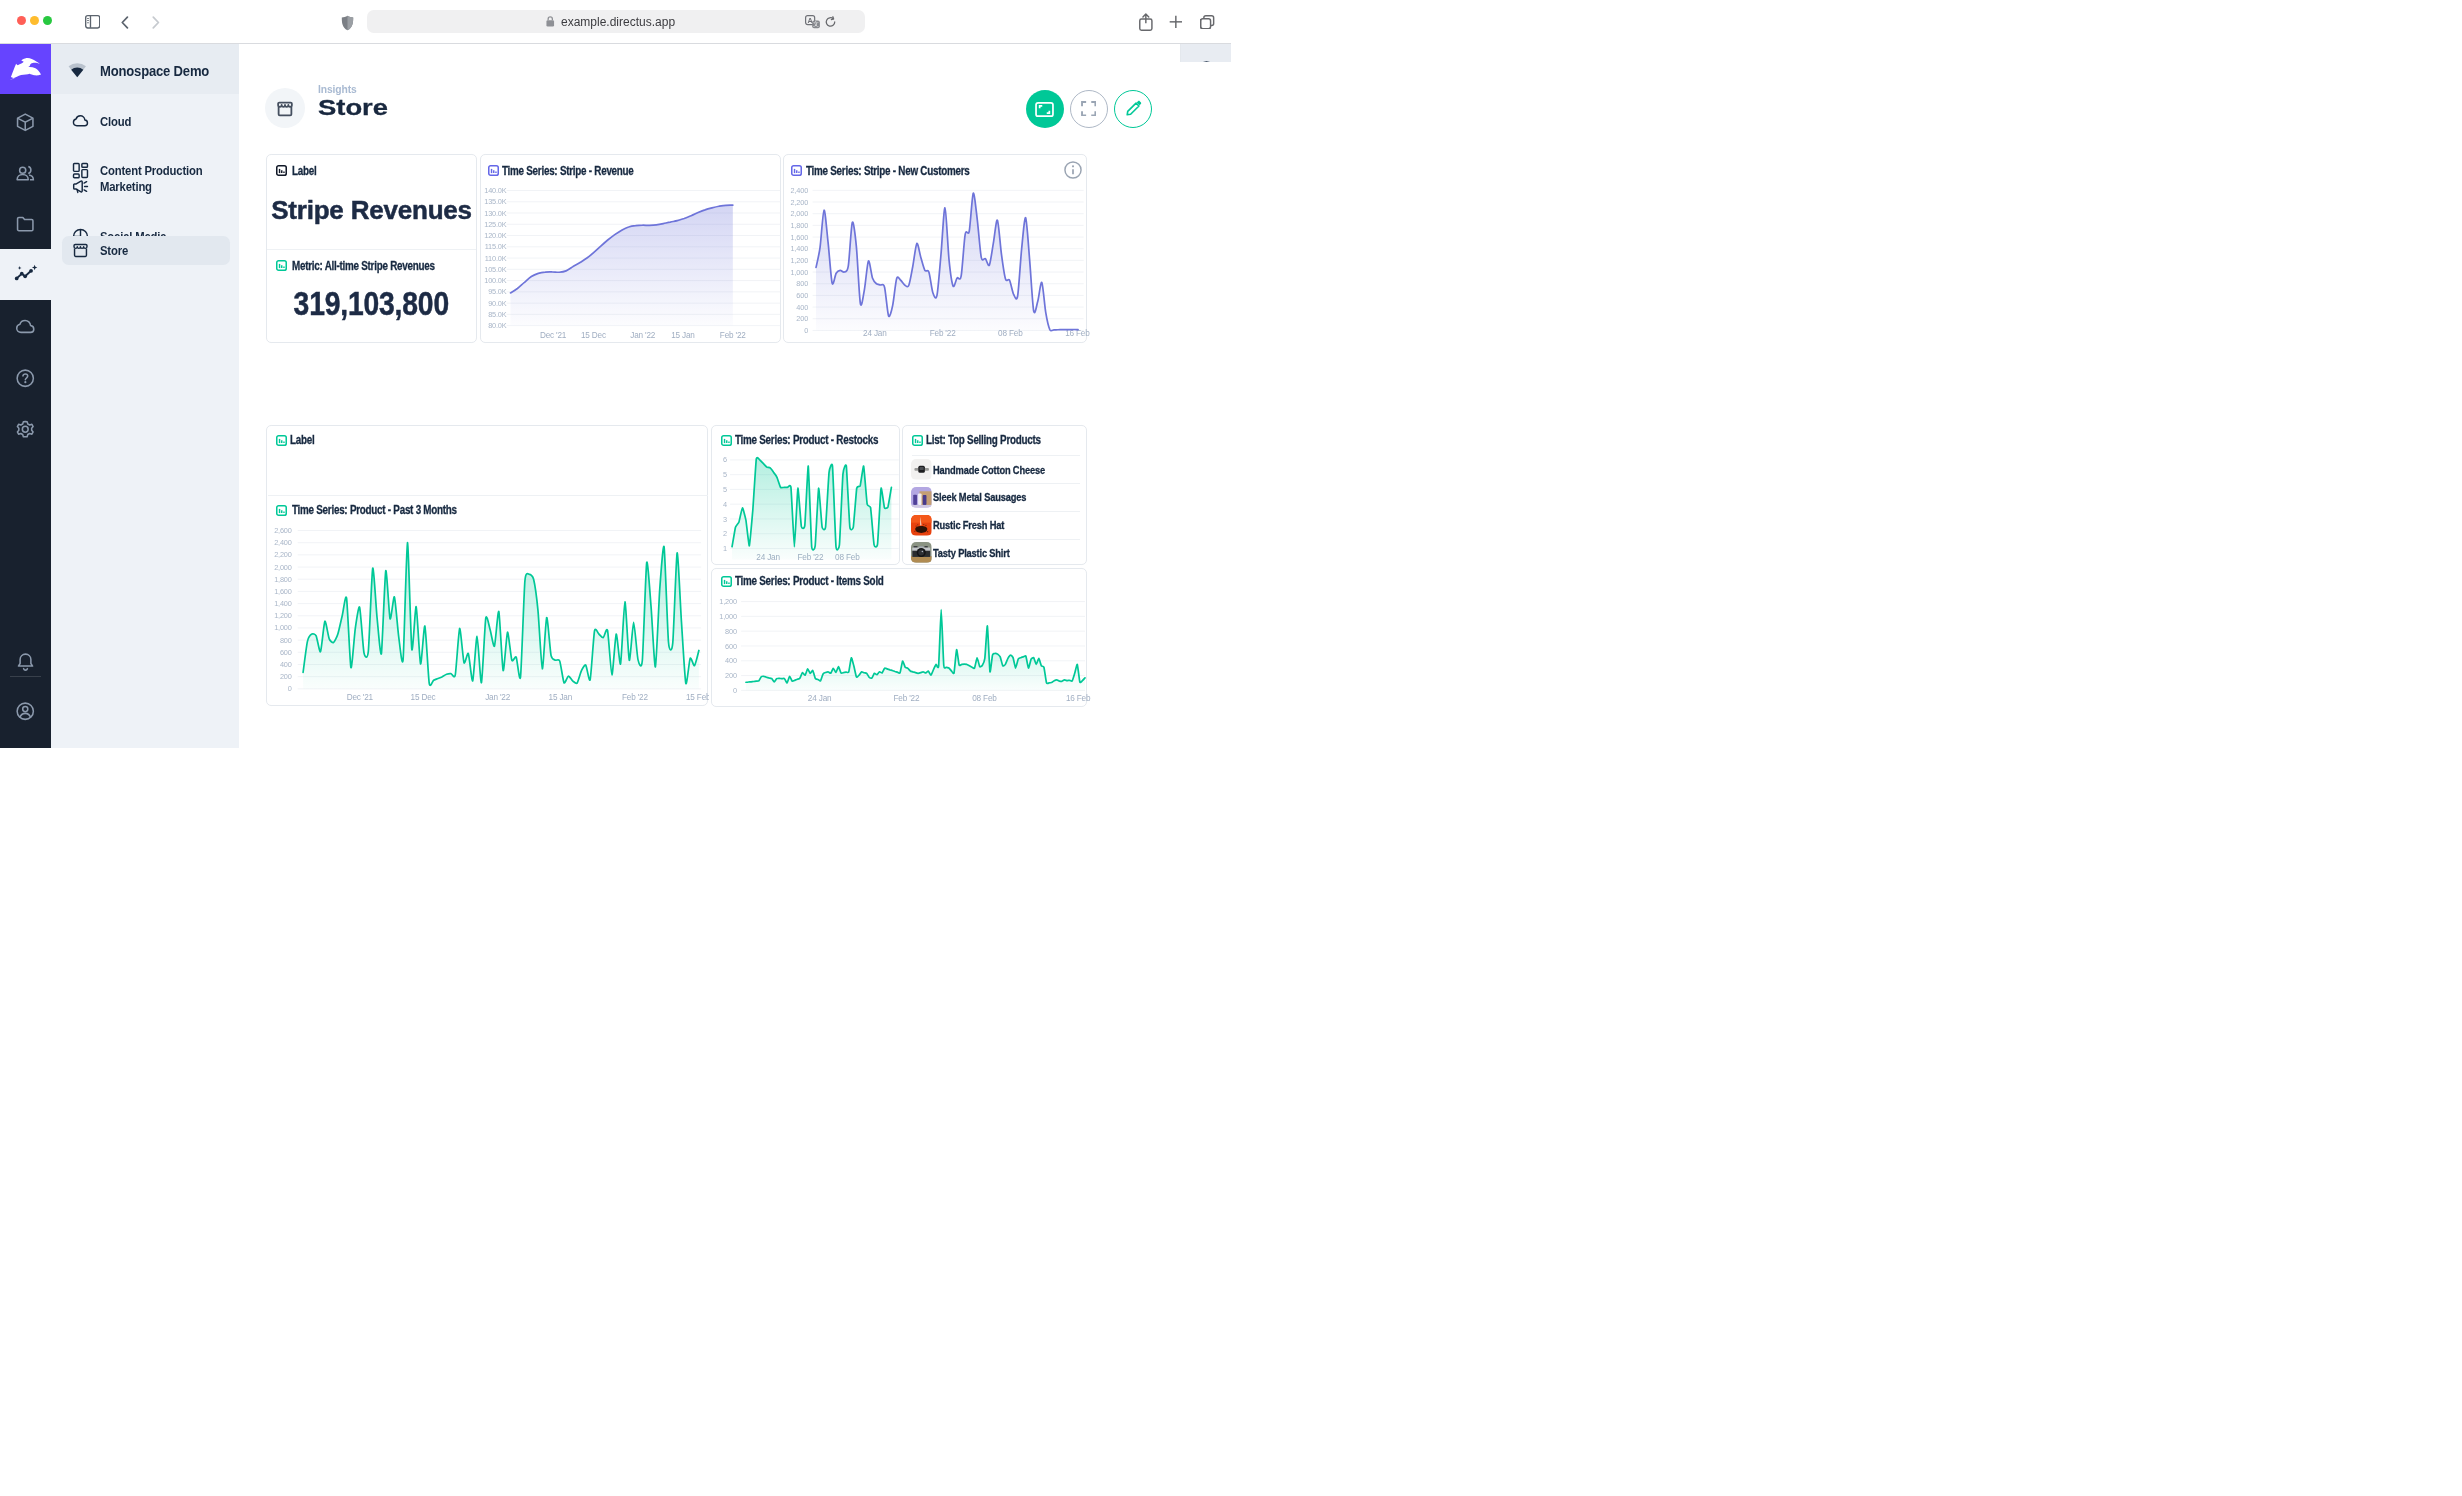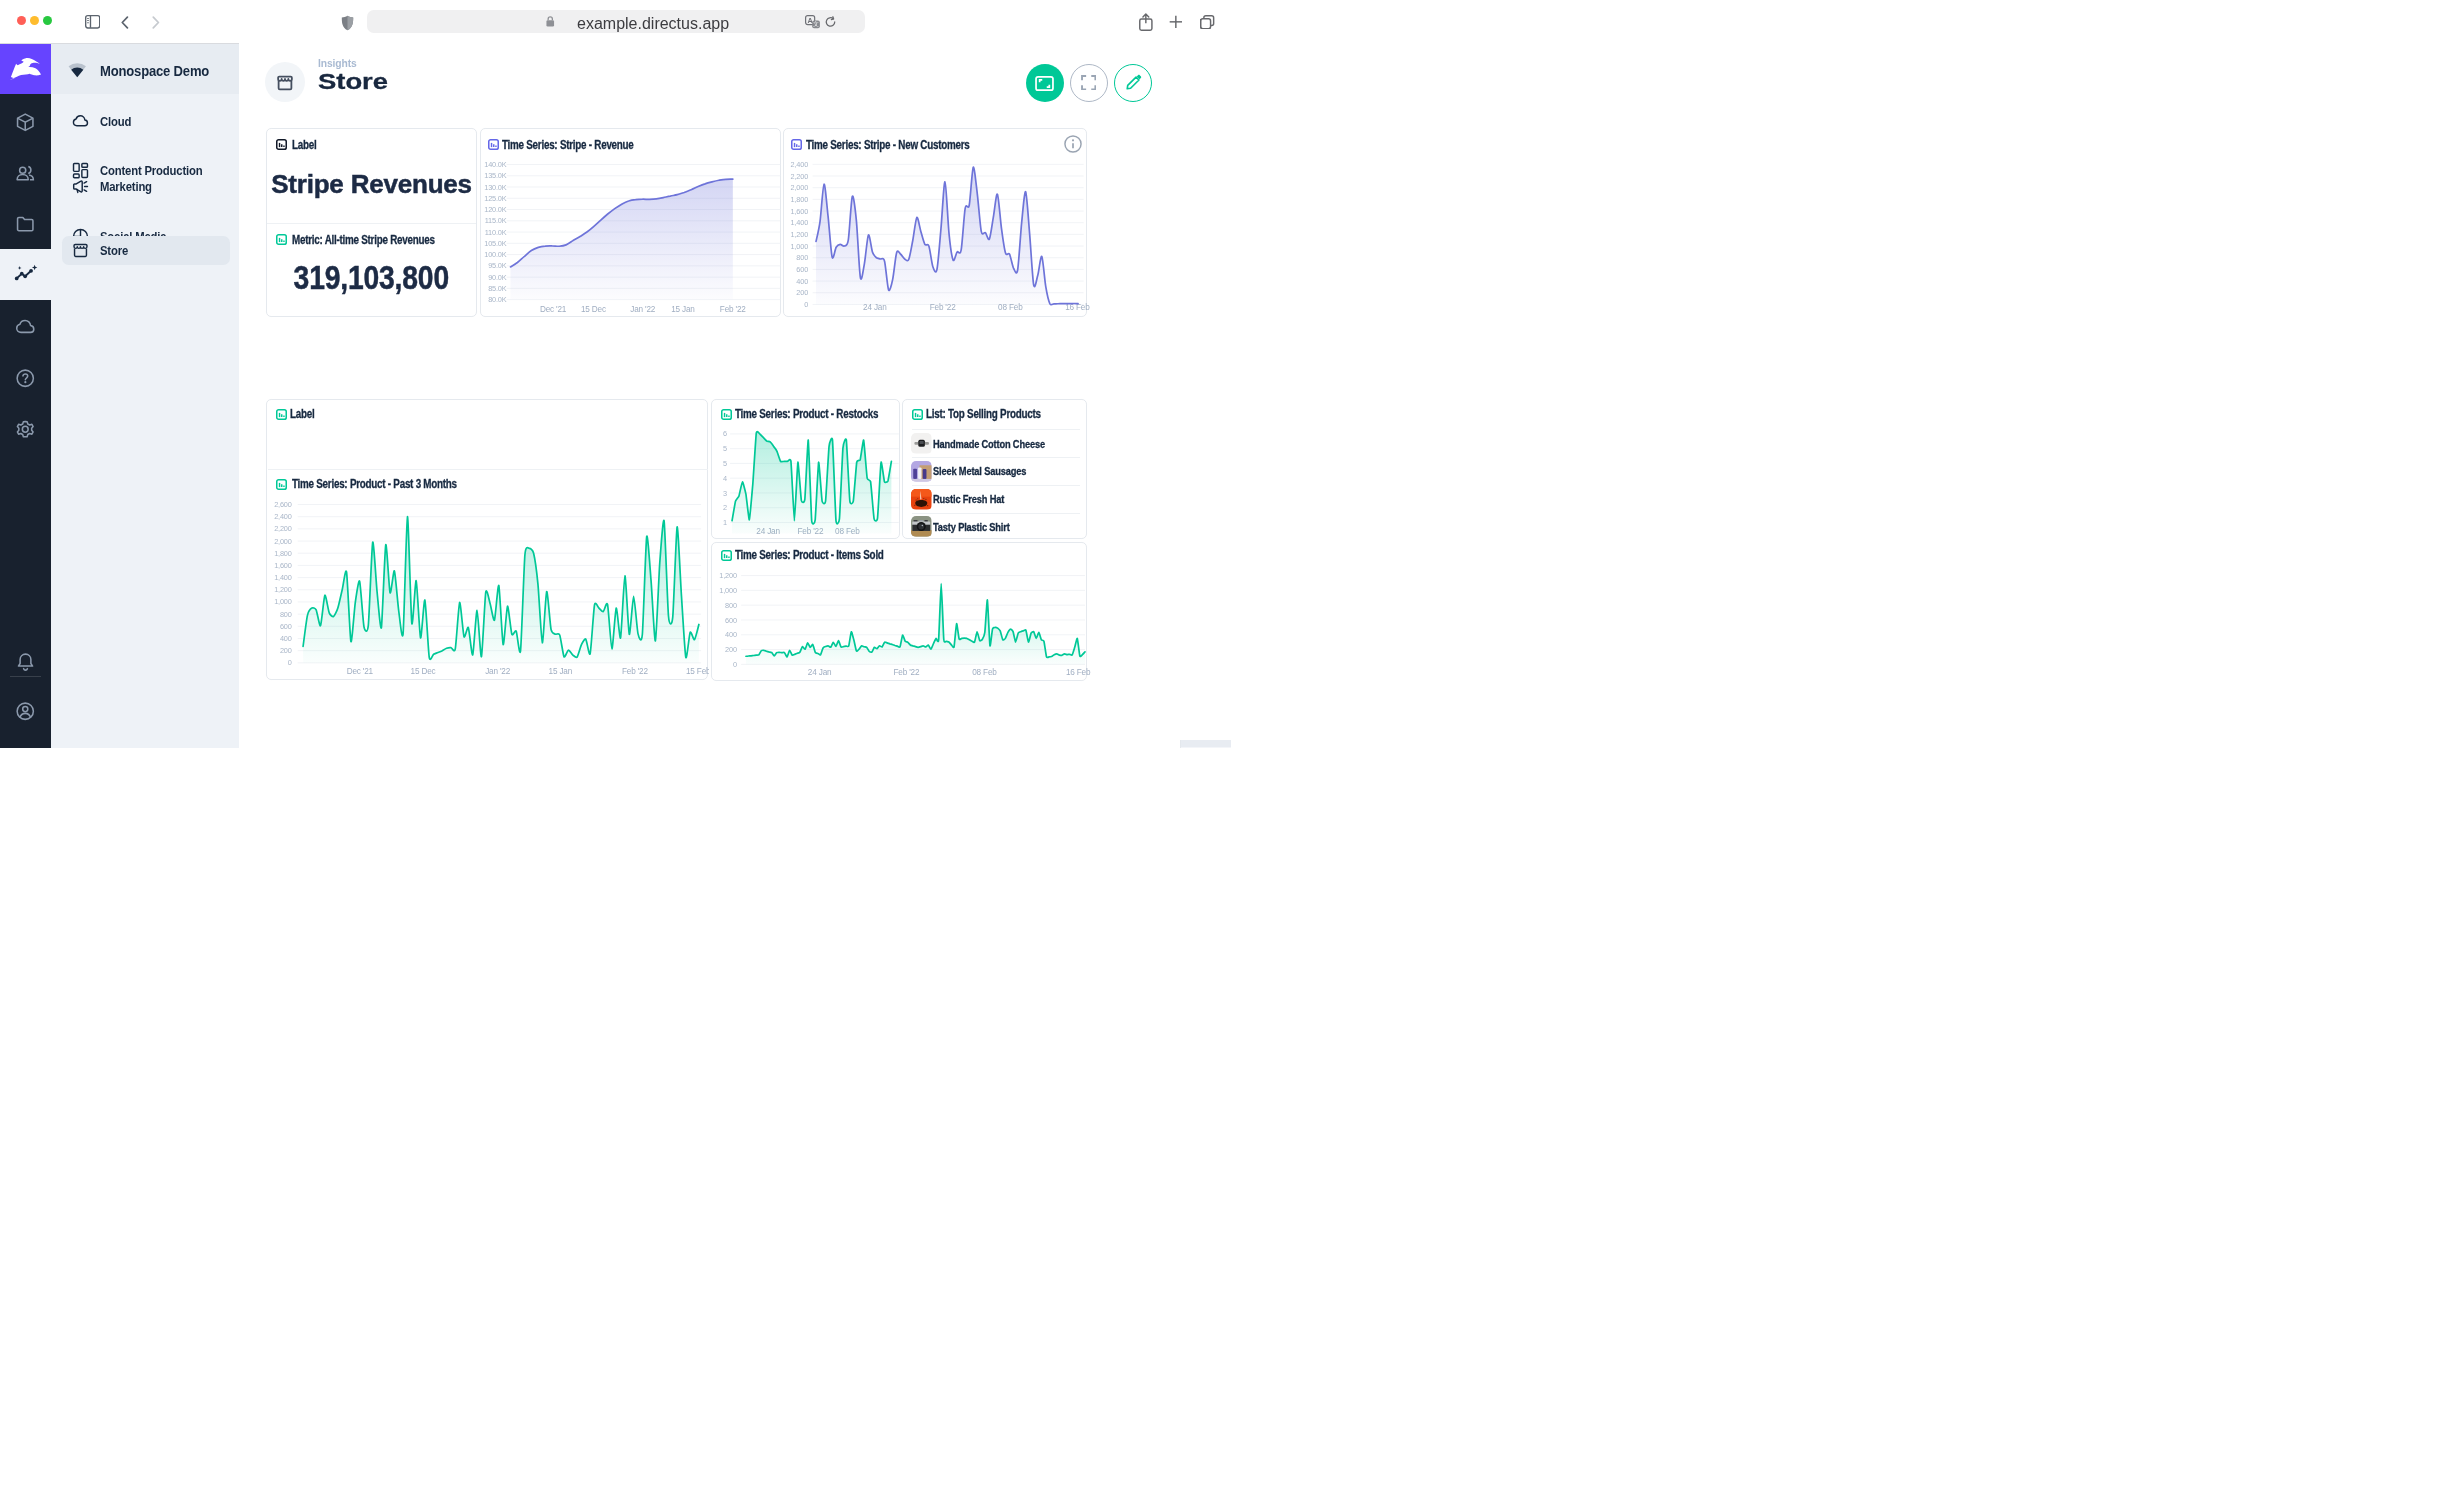--- a/index.html
+++ b/index.html
@@ -1,29 +1,29 @@
 <!DOCTYPE html>
 <html style="font-size:13.7px"><head><meta charset="utf-8"><style>
 *{margin:0;padding:0;box-sizing:border-box;}
 html,body{width:1231px;height:748px;overflow:hidden;font-family:"Liberation Sans",sans-serif;letter-spacing:-0.2px;}
 .abs{position:absolute;}
 #chrome{position:absolute;left:0;top:0;width:1231px;height:44px;background:#fff;border-bottom:0.9px solid #d9dbdf;}
 .tl{position:absolute;top:16.4px;width:9px;height:9px;border-radius:50%;}
 #urlbar{position:absolute;left:367px;top:10.3px;width:498px;height:23px;border-radius:6.8px;background:#f0f0f1;}
-#urltxt{position:absolute;left:561px;top:15.4px;font-size:16px;color:#3c3c40;letter-spacing:0;margin-left:16px;}
+#urltxt{position:absolute;left:561px;top:15.4px;font-size:12px;color:#3c3c40;letter-spacing:0;}
 #modbar{position:absolute;left:0;top:44px;width:51px;height:704px;background:#18212e;}
 #logo{position:absolute;left:0;top:0;width:51px;height:50px;background:#6644ff;}
 #activestrip{position:absolute;left:0;top:205px;width:51px;height:51px;background:#eef2f7;}
 #sidebar{position:absolute;left:51px;top:44px;width:188px;height:704px;background:#eef2f7;}
 #sbhead{position:absolute;left:0;top:0;width:188px;height:50px;background:#e7ecf2;}
 #sbtitle{position:absolute;left:49px;top:18.6px;font-size:14.5px;font-weight:bold;color:#172940;letter-spacing:-0.2px;transform:scaleX(0.9);transform-origin:left center;}
 .nav{position:absolute;left:10.7px;width:168px;height:28.6px;border-radius:6.8px;}
 .nav .txt{position:absolute;left:38px;top:6.8px;font-size:13px;font-weight:bold;color:#172940;letter-spacing:-0.2px;transform:scaleX(0.87);transform-origin:left center;}
 .nav svg{position:absolute;left:10.3px;top:5.6px;}
-#main{position:absolute;left:239px;top:36px;width:1104px;height:704px;background:#fff;padding-left:12px;}
+#main{position:absolute;left:239px;top:62px;width:1104px;height:704px;background:#fff;padding-left:12px;}
 #rstrip{position:absolute;left:1180px;top:44px;width:51px;height:704px;background:#f3f5f9;border-left:0.9px solid #e4e8ed;}
 #rshead{position:absolute;left:0;top:0;width:50px;height:51px;background:#e8ecf2;}
 #rsfoot{position:absolute;left:0;top:652px;width:50px;height:51px;background:#e8ecf2;}
 .card{position:absolute;background:#fff;border:0.9px solid #e5e9ee;border-radius:5.1px;}
 .ptitle{position:absolute;font-size:12px;font-weight:bold;color:#172940;-webkit-text-stroke:0.3px #172940;letter-spacing:-0.3px;transform:scaleX(0.82);transform-origin:left center;white-space:nowrap;}
 .bigh{-webkit-text-stroke:0.5px #1d2b45;position:absolute;display:flex;justify-content:center;font-weight:bold;color:#1d2b45;white-space:nowrap;letter-spacing:-0.2px;line-height:1;text-align:right;}
 .bigh>span{display:inline-block;transform:scaleX(0.75);transform-origin:center;}
 .circbtn{position:absolute;top:28px;width:38px;height:38px;border-radius:50%;}
 .item{position:absolute;font-size:10.7px;font-weight:bold;color:#172940;-webkit-text-stroke:0.3px #172940;letter-spacing:-0.2px;transform:scaleX(0.87);transform-origin:left center;white-space:nowrap;}
 .thumb{position:absolute;width:20.5px;height:20.5px;border-radius:5.1px;overflow:hidden;}

